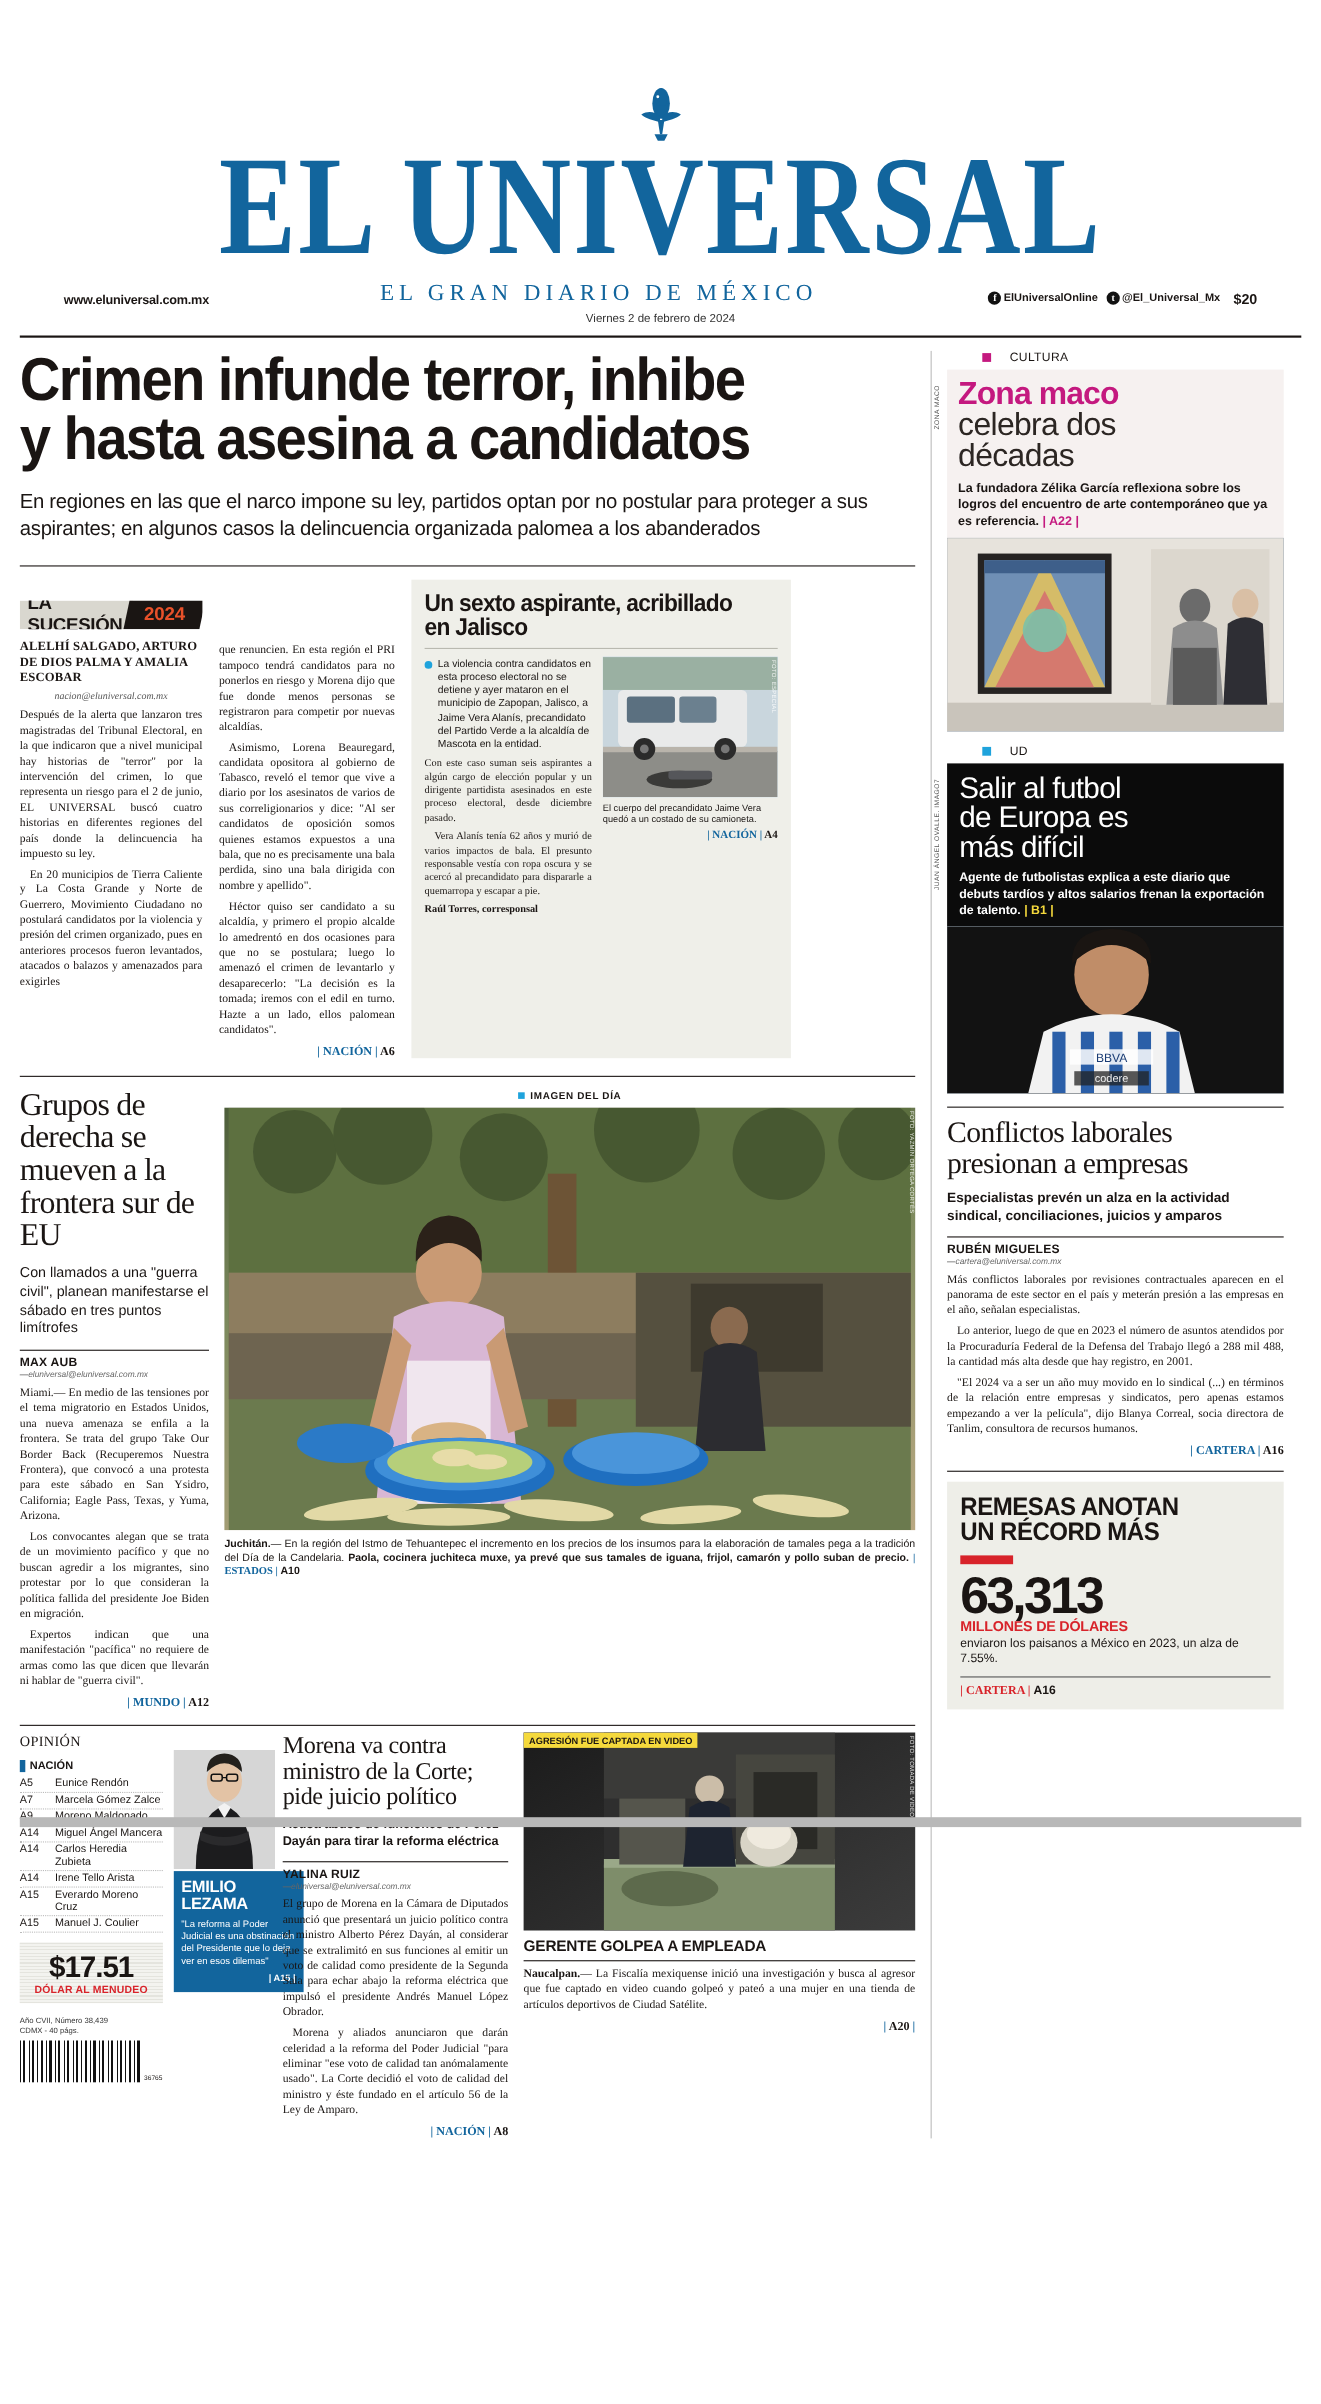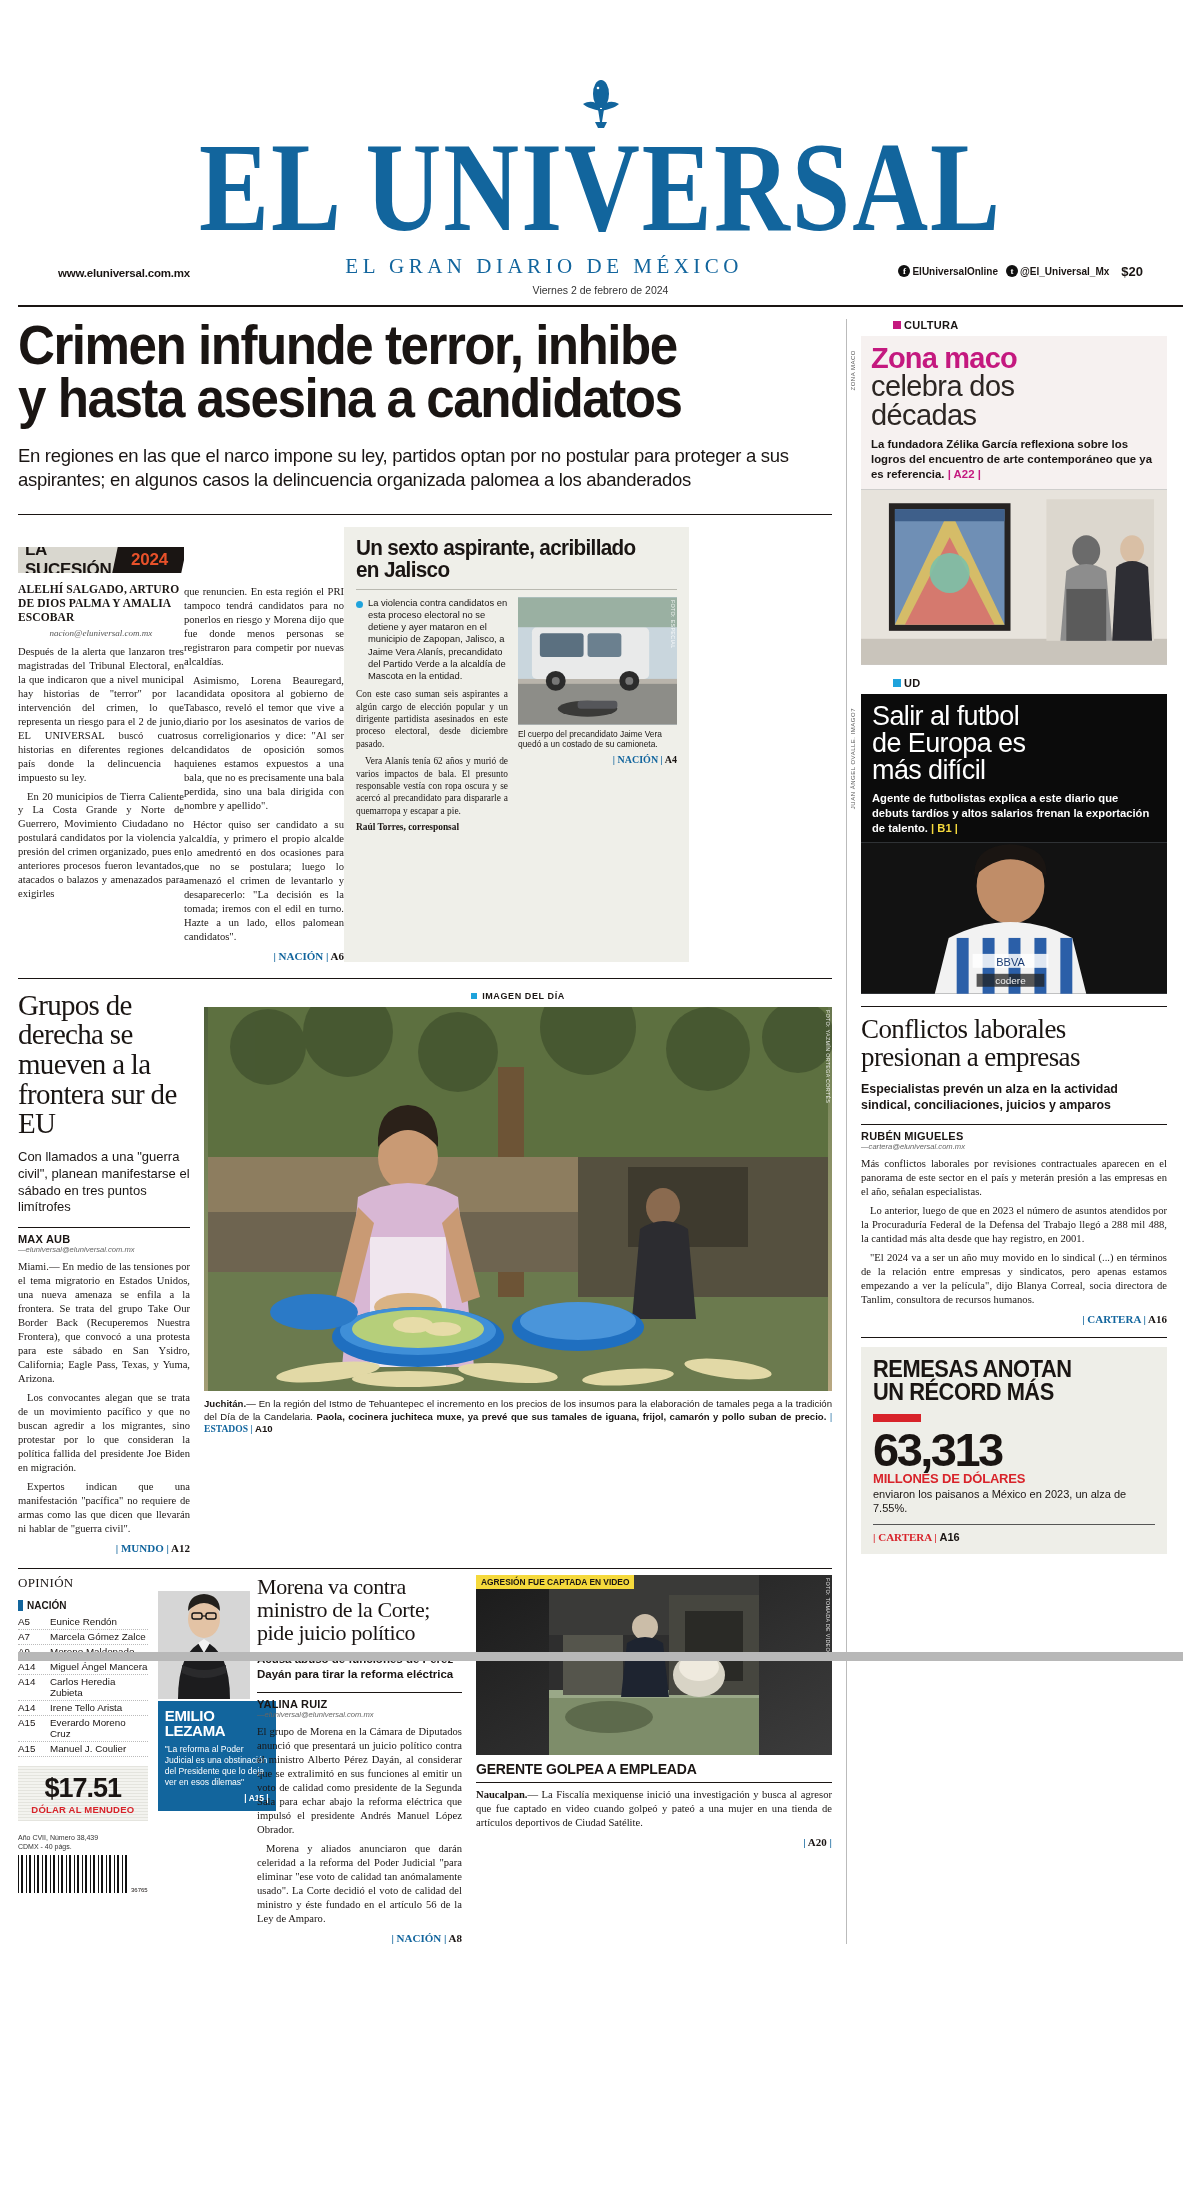--- a/index.html
+++ b/index.html
@@ -78,21 +78,21 @@
     padding:0 8px 0 7px; display:flex; align-items:center; letter-spacing:-0.3px;
   }
   .suc-b {
     background:#1a1513; color:#e8512a; font-size:17px; font-weight:700;
     padding:0 16px 0 16px; display:flex; align-items:center;
     transform:skewX(-12deg); margin-left:-6px; letter-spacing:-0.2px;
   }
   .suc-b span { transform:skewX(12deg); }
 
   
-  .lead-cols { display:flex; gap:0; margin-top:12px; }
+  .lead-cols { display:flex; gap:15px; margin-top:12px; }
   .lc1 { width:166px; }
   .lc2 { width:160px; }
   .byline {
     font-family:"Liberation Serif", serif;
     font-size:11.5px; font-weight:700; line-height:1.25; letter-spacing:0.1px;
   }
   .byline-mail {
     font-family:"Liberation Serif", serif;
     font-size:9px; font-style:italic; color:#555;
     margin:3px 0 7px 0; text-align:center;
@@ -195,21 +195,21 @@
   .op-mid-deck { font-size:11.5px; line-height:1.26; font-weight:700; margin-top:8px; }
 
   .op-right { flex:1; }
   .vid-tag {
     background:#f5d93c; color:#1a1513; font-size:8.4px; font-weight:700;
     padding:2px 5px; display:inline-block; position:absolute; left:0; top:0; z-index:3;
   }
   .gerente-hl { font-size:14px; font-weight:700; margin-top:6px; letter-spacing:-0.2px; }
 
   
-  .kick { display:flex; align-items:center; gap:3px; font-size:11px; font-weight:700; letter-spacing:0.3px;padding-left:32px; }
+  .kick { display:flex; align-items:center; gap:17px; font-size:11px; font-weight:400; letter-spacing:0.3px;padding-left:32px; }
   .kick .sq { width:8px; height:8px; flex:none; }
   .zona-card { background:#f6f1f0; padding:8px 10px 0; position:relative; margin-top:5px; }
   .zona-hl1 { font-size:29px; font-weight:700; color:#c4197f; line-height:0.98; letter-spacing:-0.8px; }
   .zona-hl2 { font-size:29px; font-weight:400; color:#2c2623; line-height:0.98; letter-spacing:-0.6px; }
   .zona-deck { font-size:11.4px; line-height:1.3; font-weight:700; margin-top:8px; }
   .zona-deck .ref { color:#c4197f; }
   .vcred {
     position:absolute; left:-11px; top:14px; font-size:6px; color:#555;
     writing-mode:vertical-rl; transform:rotate(180deg); letter-spacing:0.5px;
   }

